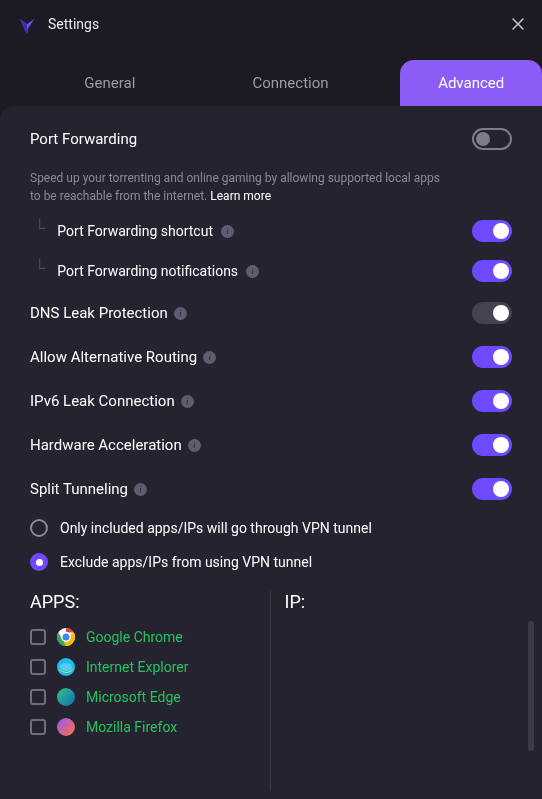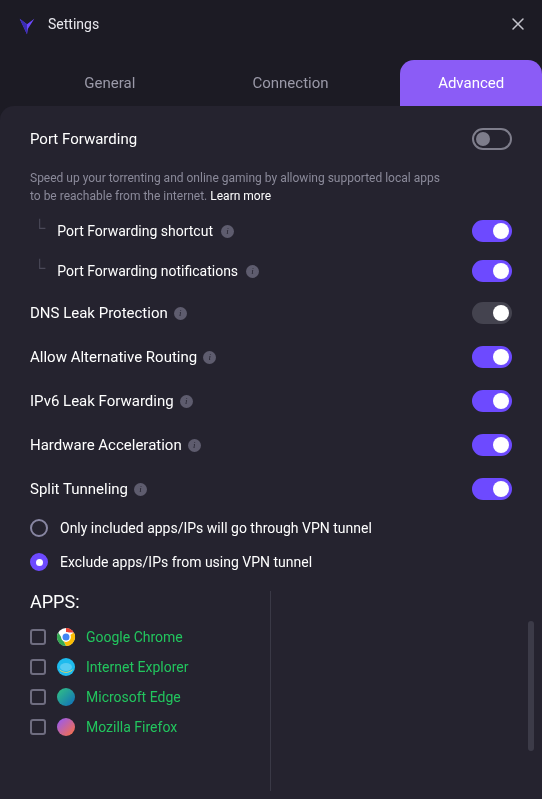--- a/index.html
+++ b/index.html
@@ -294,21 +294,21 @@
       <span>Allow Alternative Routing</span>
       <span class="info-icon">i</span>
     </span>
     <div class="toggle on">
         <div class="knob"></div>
       </div>
   </div>
 
   <div class="row">
     <span class="label">
-      <span>IPv6 Leak Forwarding</span>
+      <span>IPv6 Leak Connection</span>
       <span class="info-icon">i</span>
     </span>
     <div class="toggle on">
         <div class="knob"></div>
       </div>
   </div>
 
   <div class="row">
     <span class="label">
       <span>Hardware Acceleration</span>
@@ -393,20 +393,21 @@
                   </linearGradient>
                 </defs>
                 <circle cx="10" cy="10" r="9" fill="url(#gff7139)"></circle>
               </svg>
             </div>
             <span class="app-name">Mozilla Firefox</span>
           </div>
         </div>
     </div>
     <div class="col right">
+      <div class="col-header">IP:</div>
       <div class="scrollbar"></div>
     </div>
   </div>
 
   <div class="footer-row">
     
     
   </div>
 
 </div>

